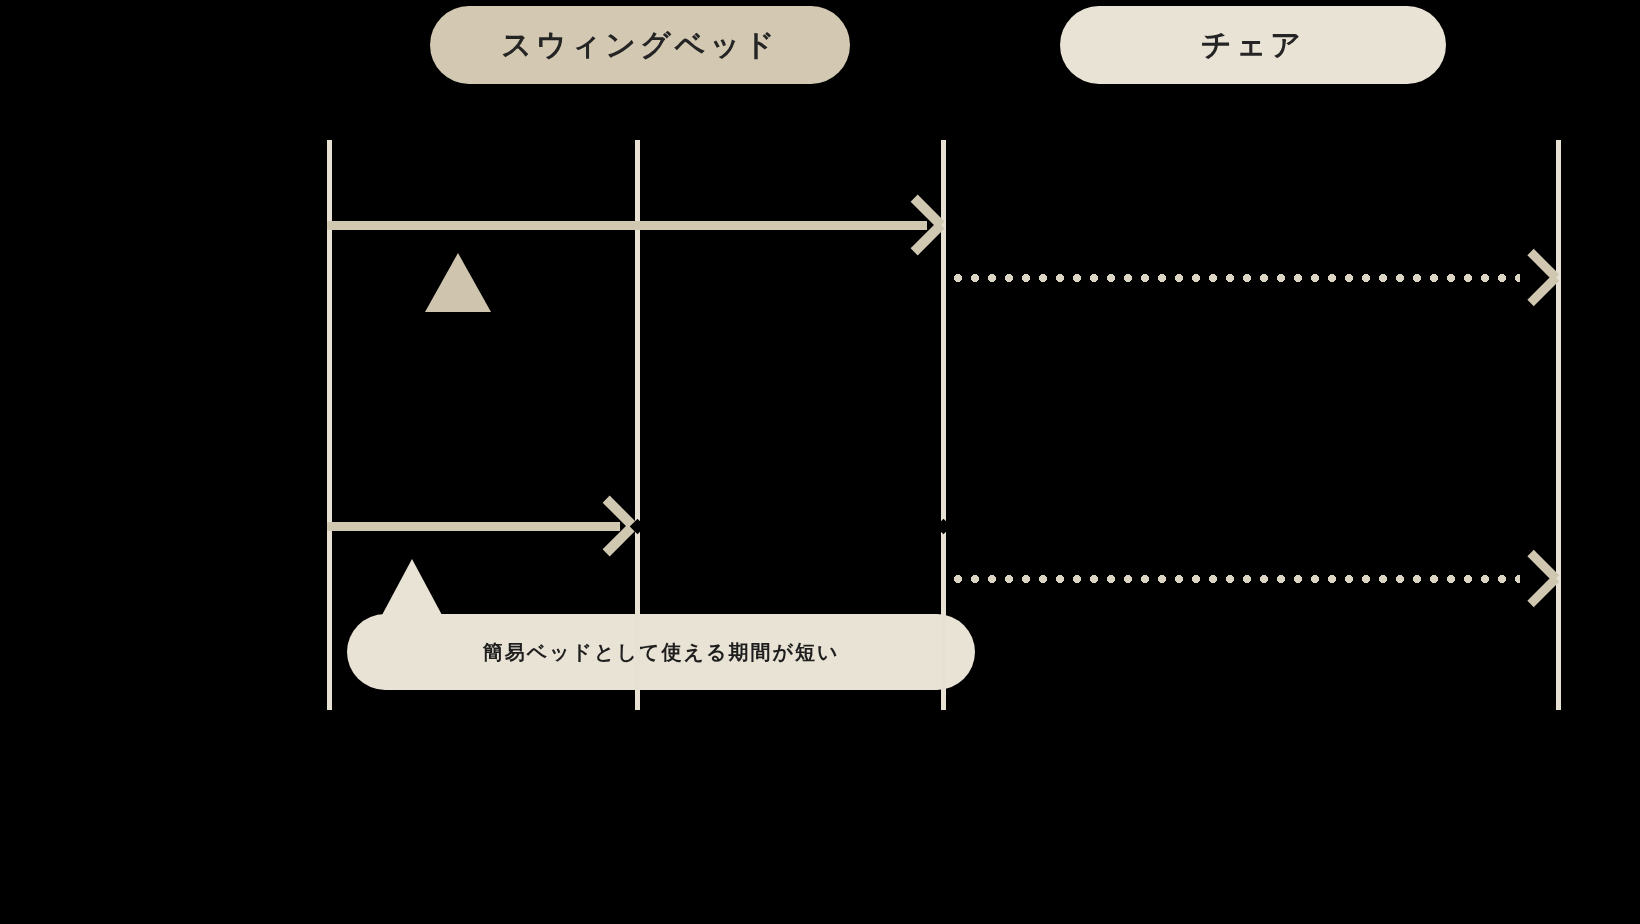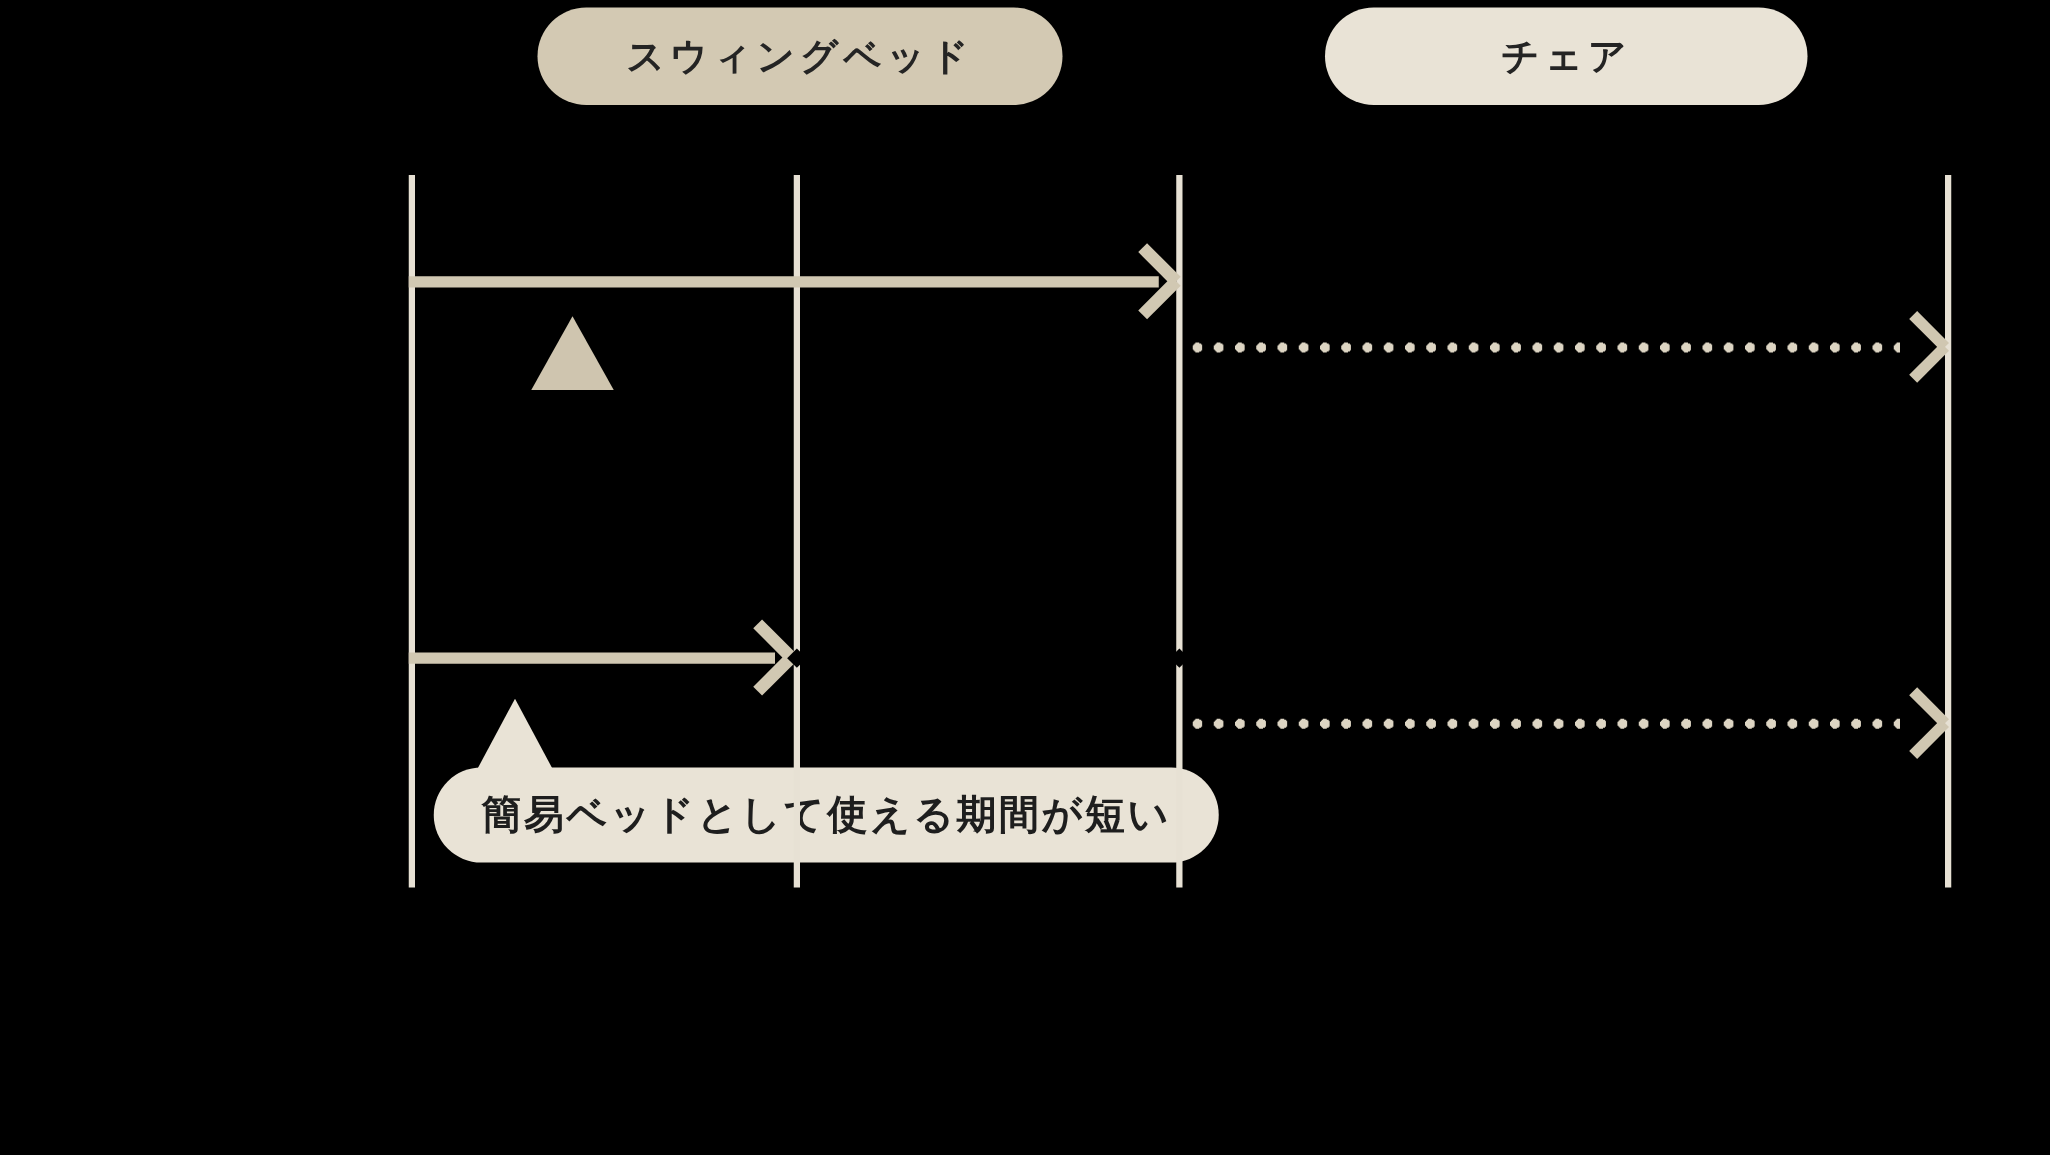--- a/index.html
+++ b/index.html
@@ -39,21 +39,21 @@
   
   .notch{position:absolute;width:11px;height:11px;background:#000;transform:rotate(45deg);z-index:6;}
   #notch-line2{left:632px;top:521px;}
   #notch-line3{left:938px;top:521px;}
   
   .bubble{
     position:absolute;display:flex;align-items:center;justify-content:center;
     z-index:2;color:#1e1e1e;font-weight:600;
   }
   #bubble-1{left:347px;top:311px;width:711px;height:88px;border-radius:44px;background:#cfc5af;font-size:34px;letter-spacing:2px;}
-  #bubble-2{left:347px;top:614px;width:628px;height:76px;border-radius:38px;background:#e9e3d6;font-size:32px;letter-spacing:2px;}
+  #bubble-2{left:347px;top:614px;width:628px;height:76px;border-radius:38px;background:#e9e3d6;font-size:20px;letter-spacing:2px;}
   .bubble-label{position:relative;z-index:7;}
   .tail{position:absolute;width:0;height:0;z-index:2;}
   #tail-1{left:425px;top:253px;border-left:33px solid transparent;border-right:33px solid transparent;border-bottom:59px solid #cfc5af;}
   #tail-2{left:382px;top:559px;border-left:30px solid transparent;border-right:30px solid transparent;border-bottom:56px solid #e9e3d6;}
 </style>
 </head>
 <body>
 
 <div id="canvas">
 

